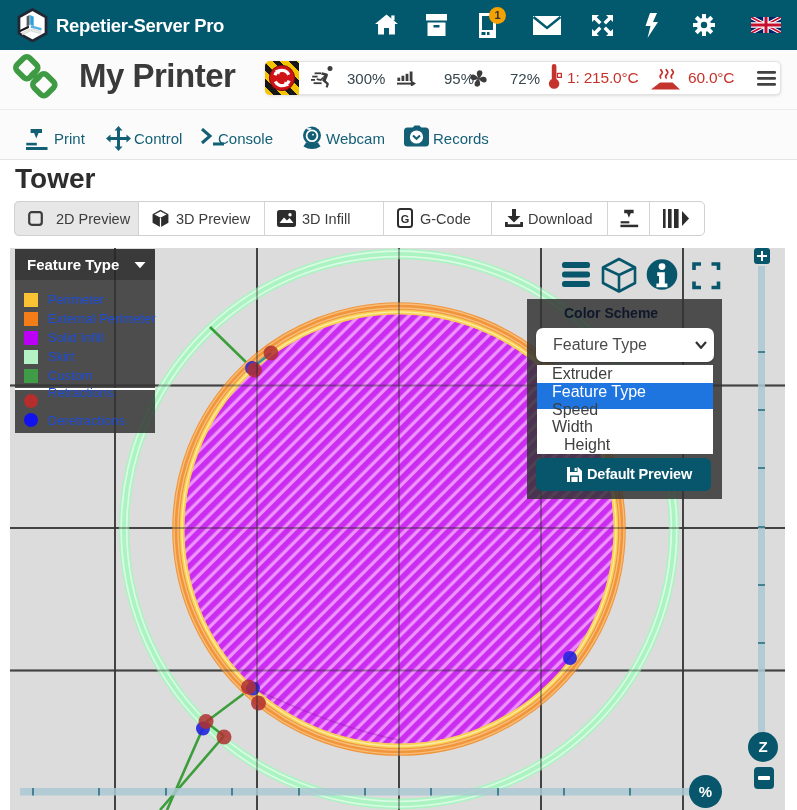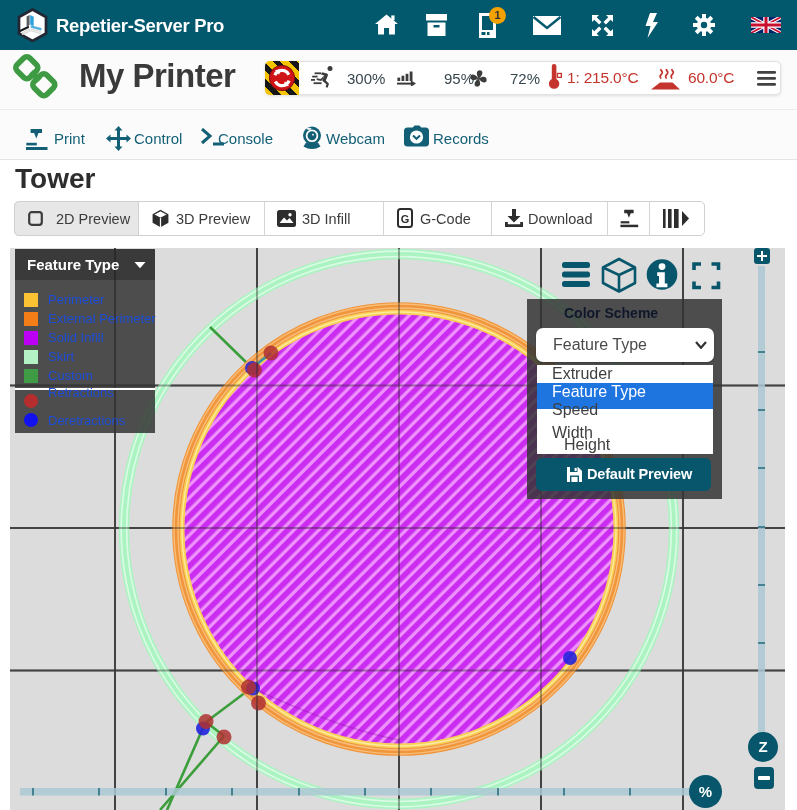--- a/index.html
+++ b/index.html
@@ -419,21 +419,21 @@
 <div id="cslist">
   <div class="opt" style="top:0px;">
       <span>Extruder</span>
     </div>
   <div class="opt" style="top:17.8px;background:#1f75e0;color:#fff;">
       <span>Feature Type</span>
     </div>
   <div class="opt" style="top:35.6px;">
       <span>Speed</span>
     </div>
-  <div class="opt" style="top:59px;">
+  <div class="opt" style="top:53px;">
       <span>Width</span>
     </div>
   <div class="opt" style="top:71.2px;margin-left:12px;">
       <span>Height</span>
     </div>
 </div>
 <div id="defprev">
   <svg style="position:absolute;left:31px;top:9px;" width="15" height="15" viewBox="0 0 15 15">
     <path d="M0 0 H11 L15 4 V15 H0 Z" fill="#fff"></path>
     <rect x="3" y="0" width="7.5" height="5" fill="#07566c"></rect>

